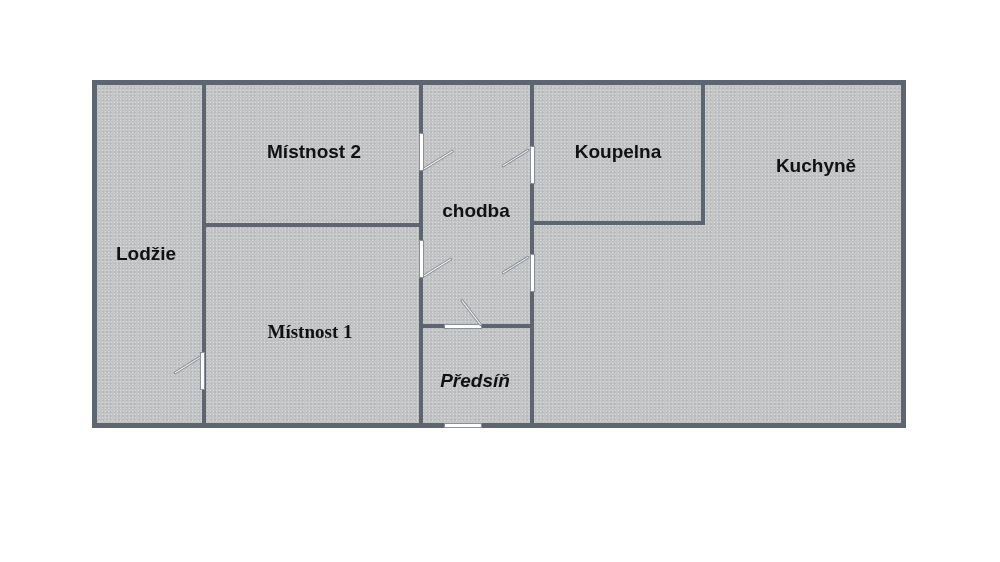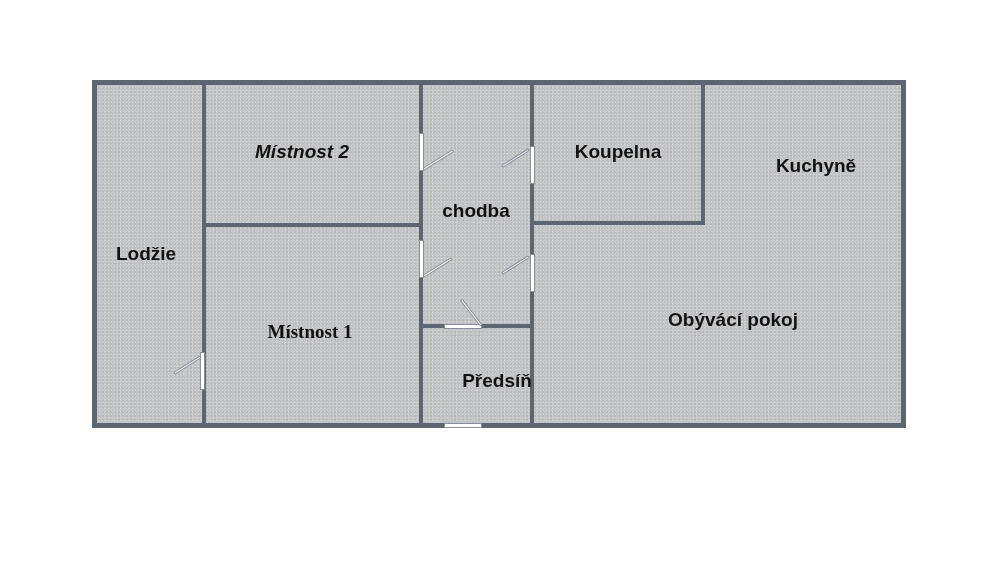--- a/index.html
+++ b/index.html
@@ -58,20 +58,19 @@
 
   <div class="door-leaf" style="left:444px; top:324px; width:38px; height:5px;"></div>
   <div class="swing" style="left:461px; top:298px; width:33px; transform:rotate(52deg);"></div>
 
   <div class="door-leaf" style="left:444px; top:423px; width:38px; height:5px;"></div>
 
   <div class="door-leaf" style="left:200px; top:352px; width:5px; height:38px;"></div>
   <div class="swing" style="left:174px; top:372px; width:32px; transform:rotate(-32deg);"></div>
 
   <div class="label" style="left:146px; top:254px;">Lodžie</div>
-  <div class="label" style="left:302px; top:152px;font-style:italic;">Místnost 2</div>
+  <div class="label" style="left:314px; top:152px;">Místnost 2</div>
   <div class="label" style="left:310px; top:332px;font-family:Liberation Serif, serif;">Místnost 1</div>
   <div class="label" style="left:476px; top:211px;">chodba</div>
-  <div class="label" style="left:497px; top:381px;">Předsíň</div>
+  <div class="label" style="left:475px; top:381px;font-style:italic;">Předsíň</div>
   <div class="label" style="left:618px; top:152px;">Koupelna</div>
   <div class="label" style="left:797px; top:166px;margin-left:19px;">Kuchyně</div>
-  <div class="label" style="left:733px; top:320px;">Obývácí pokoj</div>
 </div>
 
 </body></html>

